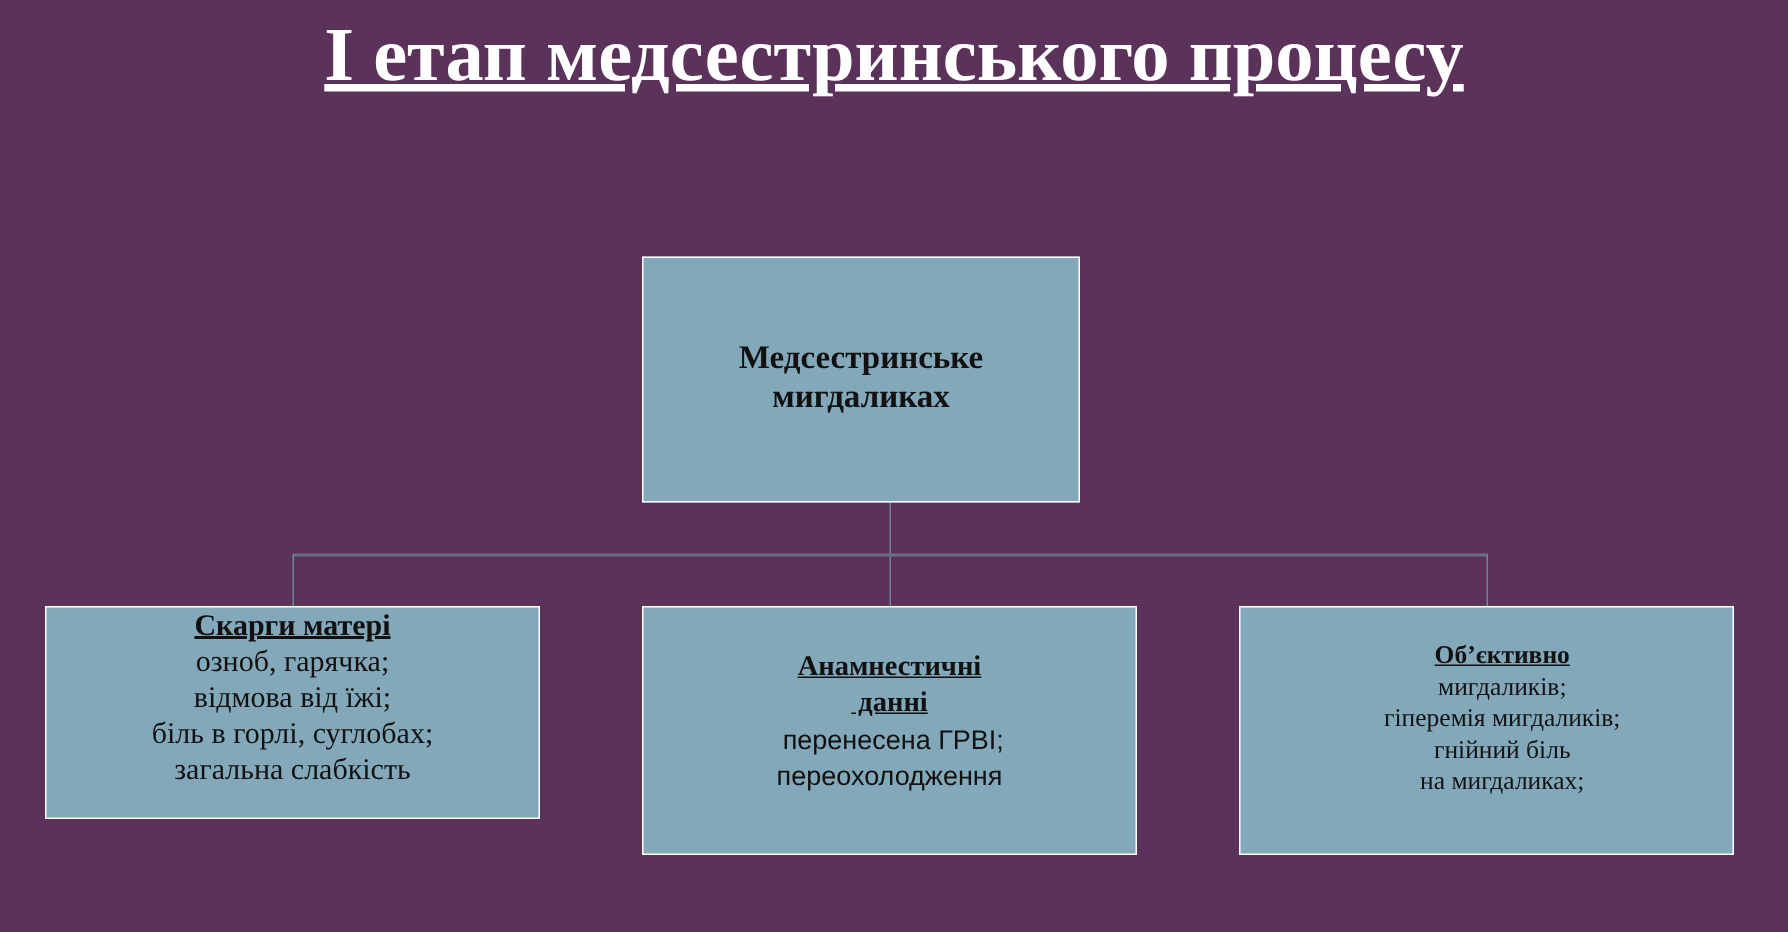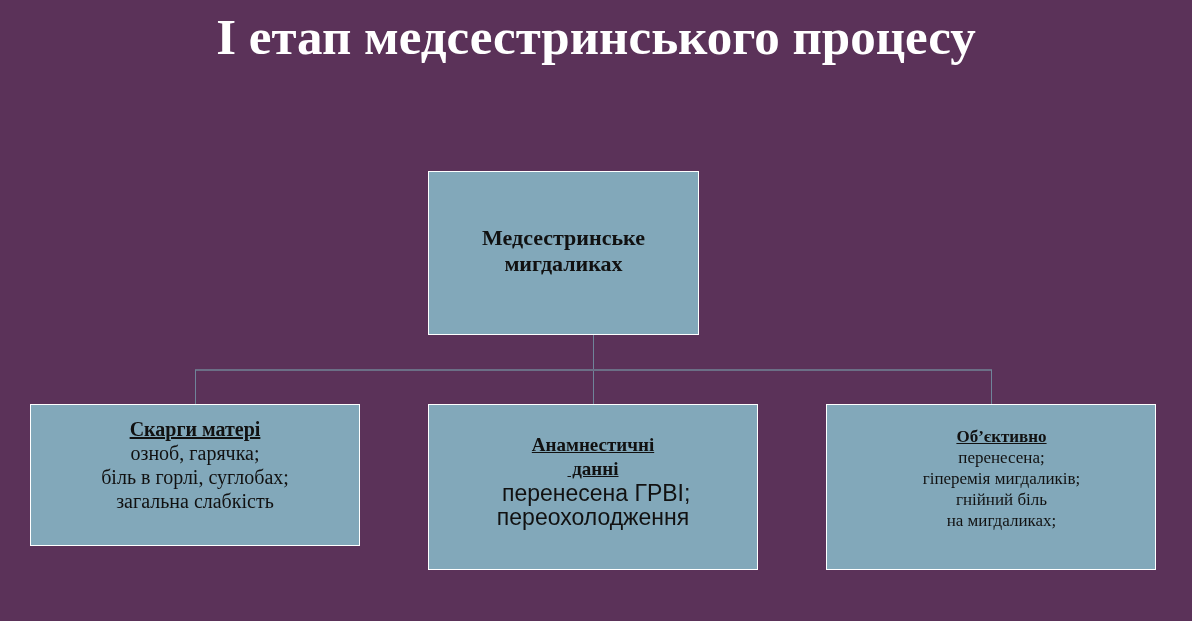--- a/index.html
+++ b/index.html
@@ -8,49 +8,50 @@
     background:#5b3259;
     position:relative;
     font-family:"Liberation Serif", serif;
   }
   .title {
     position:absolute; left:0; top:6px; width:1192px;
     text-align:center; color:#ffffff;
     font-family:"Liberation Serif", serif;
     font-weight:bold; font-size:51px; line-height:62px;
     letter-spacing:0px;
+    text-decoration:underline;
   }
   .box {
     position:absolute;
     background:#82a8ba;
     border:1.5px solid #ffffff;
     box-sizing:border-box;
     display:flex; flex-direction:column;
     align-items:center; justify-content:center;
     text-align:center; color:#111111;
   }
-  .box-top { left:428px; top:171px; width:271px; height:164px; }
+  .box-top { left:428px; top:171px; width:292px; height:164px; }
   .box-left { left:30px; top:404px; width:330px; height:142px; }
   .box-mid { left:428px; top:404px; width:330px; height:166px; }
   .box-right { left:826px; top:404px; width:330px; height:166px;padding-left:21px; }
 
   .top-text {
     font-weight:bold; font-size:22px; line-height:26px;
     font-family:"Liberation Serif", serif;
     margin-top:-4px;
   }
   .head {
     font-weight:bold; text-decoration:underline;
     font-family:"Liberation Serif", serif;
   }
   .left-inner { font-size:20px; line-height:24px; margin-top:-20px; }
   .left-inner .head { font-size:20px; }
   .mid-inner { font-size:19px; line-height:24px; margin-top:-12px; }
   .mid-inner .head { font-size:19px; }
-  .mid-inner .body-sans { font-family:"Liberation Sans", sans-serif; font-size:23px; line-height:24px; }
+  .mid-inner .body-sans { font-family:"Liberation Sans", sans-serif; font-size:18px; line-height:24px; }
   .right-inner { font-size:17px; line-height:21px; margin-top:-18px; }
   .right-inner .head { font-size:17px; }
   .line { display:block; white-space:nowrap; }
 
   .conn { position:absolute; background:#6f8499; }
   .v-main { left:593px; top:335px; width:1px; height:69px; }
   .h-bar { left:195px; top:369px; width:797px; height:2px; background:#6b6f86; }
   .v-left { left:195px; top:370px; width:1px; height:34px; }
   .v-right { left:991px; top:370px; width:1px; height:34px; }
 </style>
@@ -68,35 +69,36 @@
   <div class="top-text">
     <span class="line">Медсестринське</span>
     <span class="line">мигдаликах</span>
   </div>
 </div>
 
 <div class="box box-left">
   <div class="left-inner">
     <span class="line head">Скарги матері</span>
     <span class="line">озноб, гарячка;</span>
+    <span class="line">відмова від їжі;</span>
     <span class="line">біль в горлі, суглобах;</span>
     <span class="line">загальна слабкість</span>
   </div>
 </div>
 
 <div class="box box-mid">
   <div class="mid-inner">
     <span class="line head">Анамнестичні</span>
     <span class="line head" style="white-space:pre;"> данні</span>
     <span class="line body-sans" style="white-space:pre;"> перенесена ГРВІ;</span>
     <span class="line body-sans">переохолодження</span>
   </div>
 </div>
 
 <div class="box box-right">
   <div class="right-inner">
     <span class="line head">Об’єктивно</span>
-    <span class="line">перенесена;</span>
+    <span class="line">мигдаликів;</span>
     <span class="line">гіперемія мигдаликів;</span>
     <span class="line">гнійний біль</span>
     <span class="line">на мигдаликах;</span>
   </div>
 </div>
 
 </body></html>

